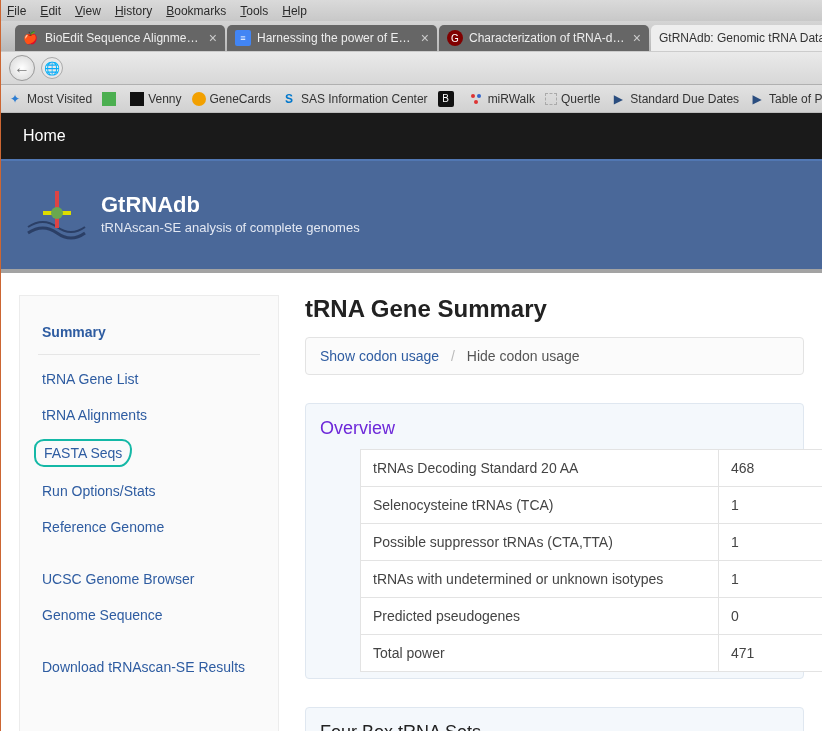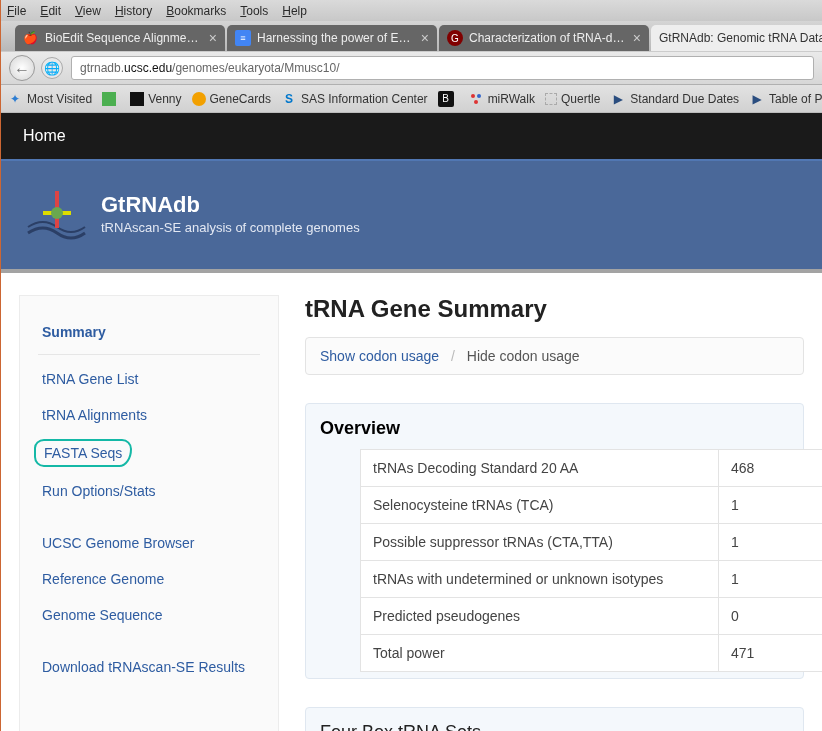--- a/index.html
+++ b/index.html
@@ -47,21 +47,21 @@
   .side-item.section-top { margin-top: 16px; }
   .highlight-wrap { border: 2px solid #14b8a6; border-radius: 11px 11px 14px 11px / 10px 11px 20px 11px; padding: 4px 8px; margin: 2px -4px; display: inline-block; }
 
   .main { flex: 1; min-width: 0; }
   .main h2 { font-size: 24px; font-weight: bold; color: #222; margin-bottom: 14px; }
   .codon-box { border: 1px solid #e3e3e3; background: #fbfbfb; border-radius: 4px; padding: 10px 14px; font-size: 14px; color: #555; margin-bottom: 28px; }
   .codon-box a { color: #2e5ca1; }
   .codon-box .sep { margin: 0 8px; color: #bbb; }
 
   .overview-box { border: 1px solid #dfe7f0; background: #f4f8fc; border-radius: 4px; padding: 14px 14px 6px; }
-  .overview-box h3 { font-size: 18px; font-weight: bold; color: #000000; margin-bottom: 10px; }
+  .overview-box h3 { font-size: 18px; font-weight: normal; color: #6d28d9; margin-bottom: 10px; }
   table.ovw { width: 100%; border-collapse: collapse; background: #fff; font-size: 14px; margin-left: 40px; }
   table.ovw td { border: 1px solid #e3e3e3; padding: 10px 12px; color: #444; }
   table.ovw td.val { width: 110px; }
 
   .fourbox { border: 1px solid #dfe7f0; background: #f4f8fc; border-radius: 4px; padding: 14px 14px 0; margin-top: 28px; }
   .fourbox h3 { font-size: 18px; font-weight: normal; color: #222; }
 </style>
 </head>
 <body>
 
@@ -95,25 +95,20 @@
     <span class="tab-label">GtRNAdb: Genomic tRNA Database</span>
   </div>
 </div>
 
 <div class="navbar">
   <div class="back-btn">
     <span>←</span>
   </div>
   <div class="globe-btn">
     <span>🌐</span>
-  </div>
-  <div class="url-input">
-    <span>gtrnadb.</span>
-      <span class="domain">ucsc.edu</span>
-      <span>/genomes/eukaryota/Mmusc10/</span>
   </div>
 </div>
 
 <div class="bmbar">
   <div class="bm">
       <span class="bm-ico" style="color:#2d7dd2;">✦</span>
       <span>Most Visited</span>
     </div>
   <div class="bm">
       <span class="bm-ico" style="background:#4caf50;width:14px;height:14px;"></span>
@@ -176,22 +171,22 @@
     </div>
   </div>
 
   <div class="content">
     <div class="sidebar">
       <div class="side-item current">Summary</div>
       <div class="side-item">tRNA Gene List</div>
       <div class="side-item">tRNA Alignments</div>
       <div class="side-item" style="padding:4px 0;"><span class="highlight-wrap" style="color:#2e5ca1;">FASTA Seqs</span></div>
       <div class="side-item">Run Options/Stats</div>
+      <div class="side-item">Reference Genome</div>
       <div class="side-item section-top">UCSC Genome Browser</div>
-      <div class="side-item">Reference Genome</div>
       <div class="side-item">Genome Sequence</div>
       <div class="side-item section-top">Download tRNAscan-SE Results</div>
     </div>
 
     <div class="main">
       <h2>tRNA Gene Summary</h2>
 
       <div class="codon-box">
         <a>Show codon usage</a>
         <span class="sep">/</span>

